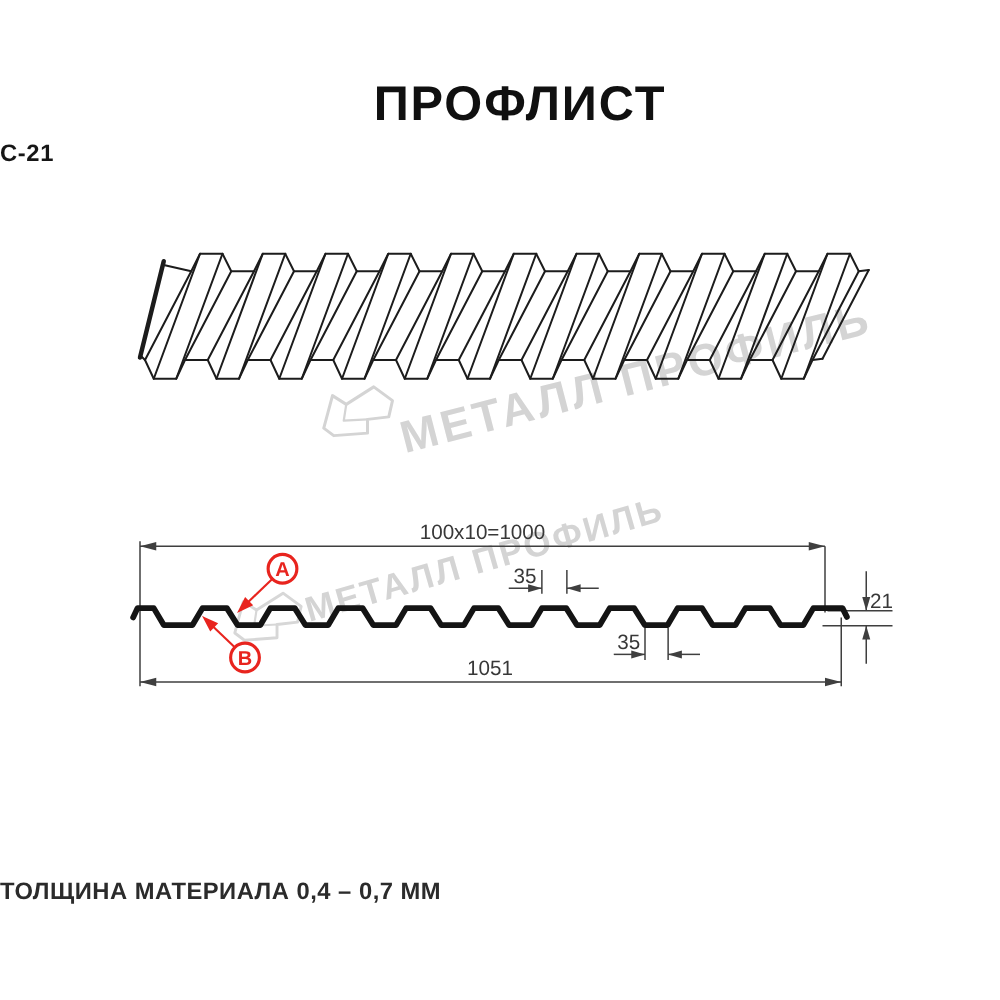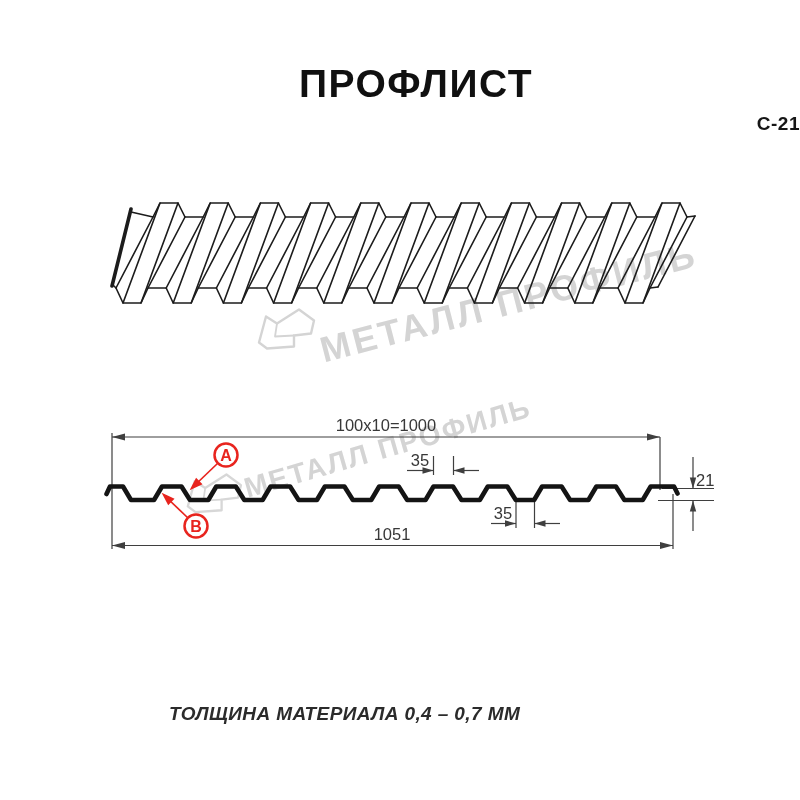--- a/index.html
+++ b/index.html
@@ -1,24 +1,24 @@
 <!DOCTYPE html>
 <html><head>
 <meta charset="utf-8">
 <style>
   html,body{margin:0;padding:0;background:#ffffff;}
   body{width:800px;height:800px;position:relative;overflow:hidden;
        font-family:"Liberation Sans","DejaVu Sans",sans-serif;}
   .abs{position:absolute;}
   .page-title{left:0;top:62px;width:800px;text-align:center;
       font-size:39px;font-weight:800;letter-spacing:1.5px;color:#101010;padding-left:16px;}
-  .page-subtitle{left:0;top:113px;width:800px;text-align:right;
+  .page-subtitle{left:0;top:113px;width:800px;text-align:left;
       font-size:19px;font-weight:600;letter-spacing:.5px;color:#161616;}
-  .footer-note{left:0;top:703px;width:689px;text-align:center;
-      font-size:19px;font-weight:700;letter-spacing:.4px;color:#2b2b2b;font-style:italic;}
+  .footer-note{left:0;top:703px;width:689px;
+      font-size:19px;font-weight:700;letter-spacing:.4px;color:#2b2b2b;}
   .wm-text{white-space:nowrap;font-weight:700;color:#d4d4d4;transform-origin:0 50%;}
   .wm1-text{left:321px;top:330px;font-size:36px;letter-spacing:3px;transform:rotate(-14.5deg);}
   .wm2-text{left:245px;top:473px;font-size:28px;letter-spacing:2px;transform:rotate(-16deg);}
   svg{position:absolute;left:0;top:0;}
   .dimtxt{font-size:16.5px;fill:#383838;font-family:"Liberation Sans","DejaVu Sans",sans-serif;}
   .redtxt{font-size:16px;font-weight:700;fill:#e8241e;font-family:"Liberation Sans","DejaVu Sans",sans-serif;}
 </style>
 </head>
 <body>
 

